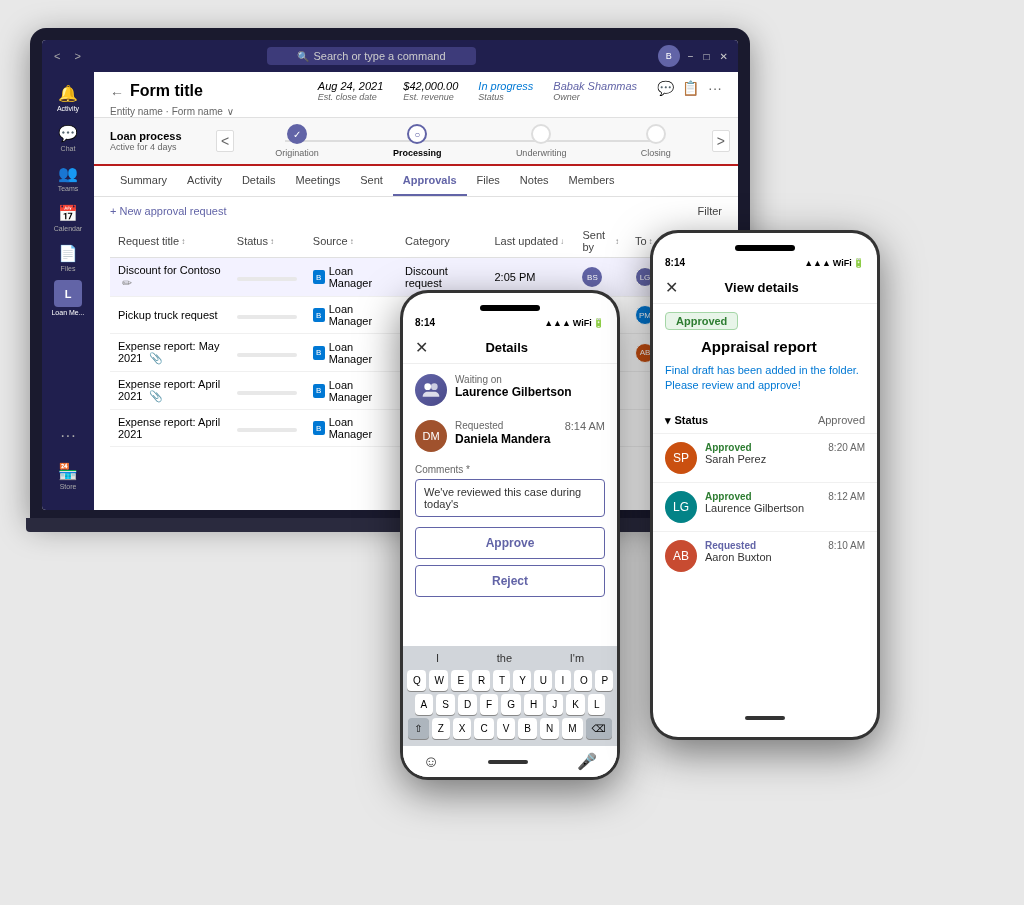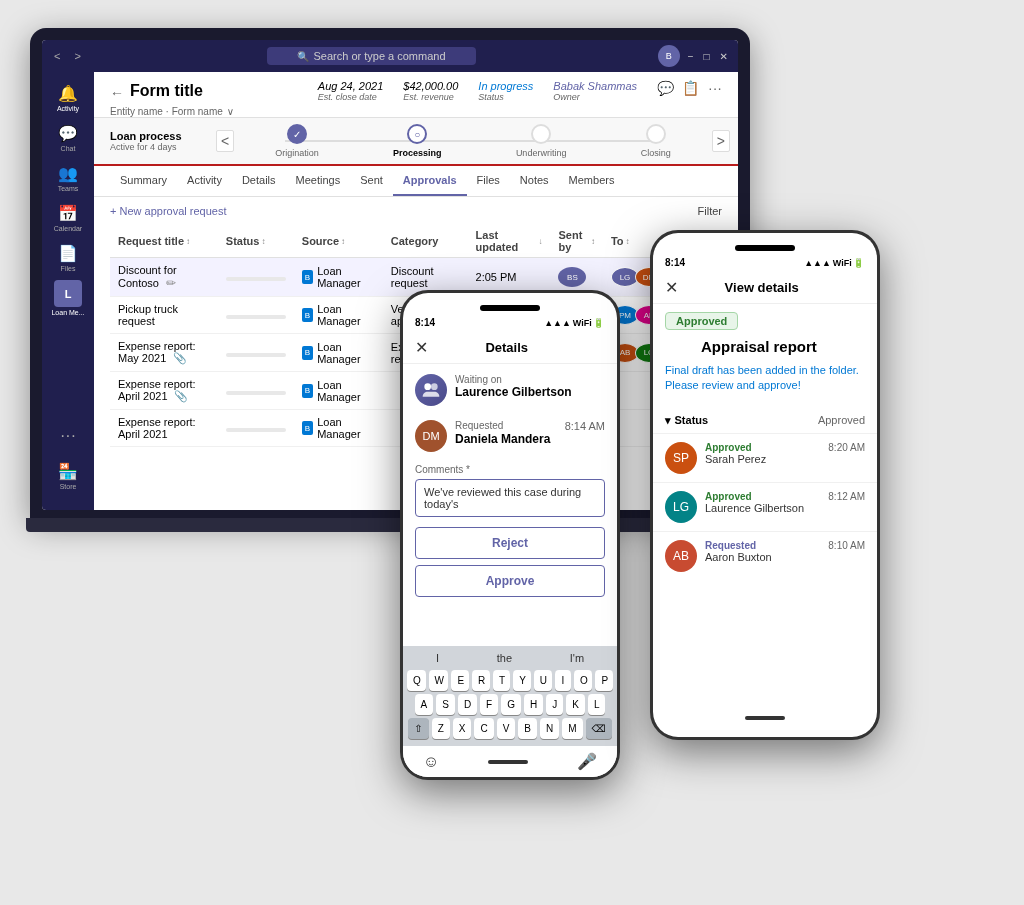--- a/index.html
+++ b/index.html
@@ -253,21 +253,21 @@
     }
     .filter-btn { font-size: 11px; color: #444; cursor: pointer; }
 
     
     .approvals-table { width: 100%; border-collapse: collapse; font-size: 11px; }
     .approvals-table th {
       text-align: left;
       color: #444;
       padding: 4px 8px;
       border-bottom: 1px solid #e0e0e0;
-      font-weight: 700;
+      font-weight: 400;
       font-size: 11px;
     }
     .th-sort { display: flex; align-items: center; gap: 2px; cursor: pointer; }
     .sort-icon { font-size: 8px; color: #888; }
     .approvals-table td {
       padding: 6px 8px;
       border-bottom: 1px solid #f0f0f0;
       vertical-align: middle;
     }
     .row-highlight { background: #f3f2ff; }
@@ -275,21 +275,21 @@
       background: #e8e8e8;
       border-radius: 10px;
       padding: 2px 10px;
       font-size: 10px;
       color: #666;
       display: inline-block;
       min-width: 60px;
     }
     .source-cell { display: flex; align-items: center; gap: 4px; }
     .source-icon { width: 14px; height: 14px; background: #0078d4; border-radius: 2px; color: white; font-size: 8px; display: flex; align-items: center; justify-content: center; }
-    .avatar-sm { width: 28px; height: 20px; border-radius: 50%; background: #6264a7; display: flex; align-items: center; justify-content: center; color: white; font-size: 8px; }
+    .avatar-sm { width: 20px; height: 20px; border-radius: 50%; background: #6264a7; display: flex; align-items: center; justify-content: center; color: white; font-size: 8px; }
     .avatar-sm.orange { background: #ca5010; }
     .avatar-sm.blue { background: #0078d4; }
     .avatar-sm.green { background: #107c10; }
     .avatar-sm.pink { background: #e3008c; }
     .avatar-sm.teal { background: #038387; }
     .avatar-group { display: flex; }
     .avatar-group .avatar-sm { margin-left: -4px; border: 1px solid white; }
     .avatar-group .avatar-sm:first-child { margin-left: 0; }
     .row-menu { color: #888; cursor: pointer; }
     .edit-icon { color: #888; font-size: 12px; cursor: pointer; margin-left: 4px; }
@@ -837,22 +837,22 @@
         <div class="req-info">
           <div class="req-row">
             <span class="req-label">Requested</span>
             <span class="req-time">8:14 AM</span>
           </div>
           <span class="req-name">Daniela Mandera</span>
         </div>
       </div>
       <div class="comments-label">Comments *</div>
       <div class="comments-box">We've reviewed this case during today's</div>
+      <div class="phone-action-btn approve">Approve</div>
       <div class="phone-action-btn reject">Reject</div>
-      <div class="phone-action-btn approve">Approve</div>
     </div>
 
     <div class="keyboard-area">
       <div class="keyboard-suggestions">
         <span>I</span>
         <span>the</span>
         <span>I'm</span>
       </div>
       <div class="keyboard-row">
         <div class="key">Q</div>

